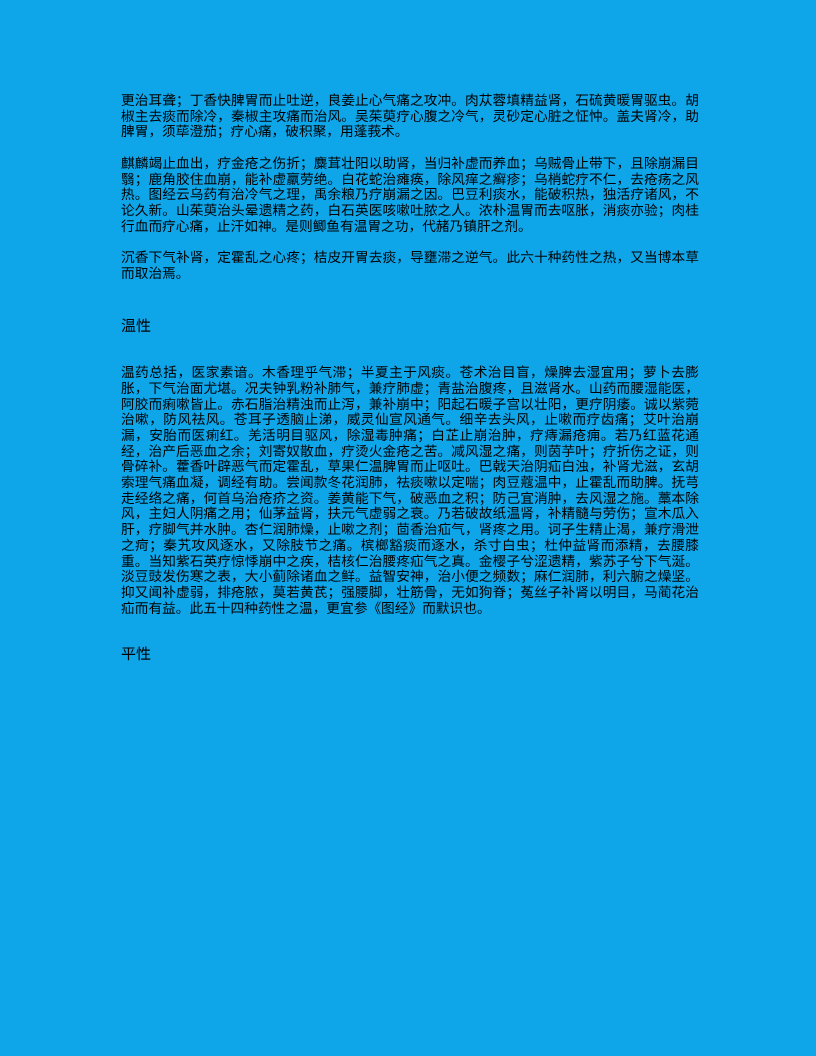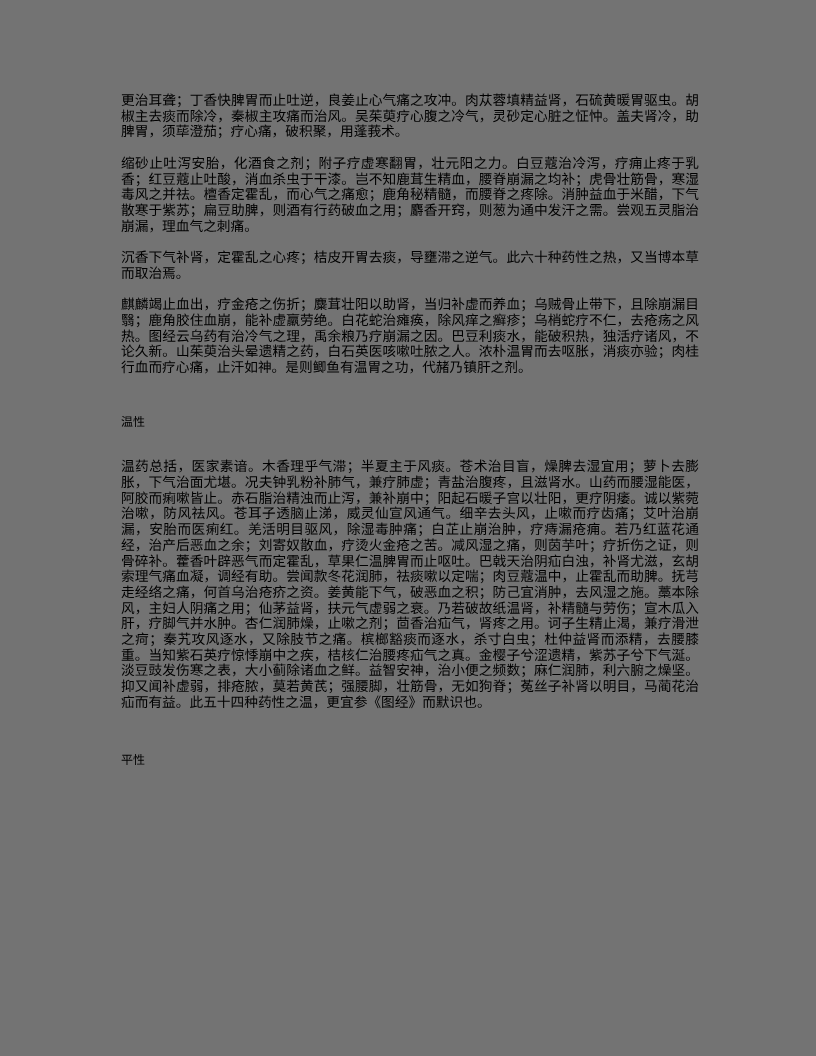--- a/index.html
+++ b/index.html
@@ -6,53 +6,53 @@
   * { margin: 0; padding: 0; box-sizing: border-box; }
   html, body {
     width: 816px;
     height: 1056px;
     background: #ffffff;
   }
   .page {
     position: relative;
     width: 816px;
     height: 1056px;
-    background: #737373;
+    background: #0ea5e9;
     overflow: hidden;
     font-family: "Liberation Serif", "DejaVu Serif", serif;
     color: #000000;
   }
   .content {
     position: absolute;
     left: 121px;
     top: 93px;
     width: 578px;
     font-size: 13.7px;
     line-height: 15.7px;
     text-align: justify;
     letter-spacing: 0;
   }
   .para {
     margin: 0 0 15.7px 0;
     word-break: normal;
   }
   .section-heading {
-    font-size: 12px;
+    font-size: 15px;
     line-height: 15.7px;
     font-weight: normal;
+    font-family: Liberation Mono, monospace;
   }
   .heading-wen  { margin: 39px 0 29px 0; }
-  .heading-ping { margin: 42px 0 30px 0; }
+  .heading-ping { margin: 32px 0 30px 0; }
 </style>
 </head>
 <body>
 
 <div class="page">
   <div class="content">
       <p class="para">更治耳聋；丁香快脾胃而止吐逆，良姜止心气痛之攻冲。肉苁蓉填精益肾，石硫黄暖胃驱虫。胡椒主去痰而除冷，秦椒主攻痛而治风。吴茱萸疗心腹之冷气，灵砂定心脏之怔忡。盖夫肾冷，助脾胃，须荜澄茄；疗心痛，破积聚，用蓬莪术。</p>
-      <p class="para">缩砂止吐泻安胎，化酒食之剂；附子疗虚寒翻胃，壮元阳之力。白豆蔻治冷泻，疗痈止疼于乳香；红豆蔻止吐酸，消血杀虫于干漆。岂不知鹿茸生精血，腰脊崩漏之均补；虎骨壮筋骨，寒湿毒风之并祛。檀香定霍乱，而心气之痛愈；鹿角秘精髓，而腰脊之疼除。消肿益血于米醋，下气散寒于紫苏；扁豆助脾，则酒有行药破血之用；麝香开窍，则葱为通中发汗之需。尝观五灵脂治崩漏，理血气之刺痛。</p>
+      <p class="para">麒麟竭止血出，疗金疮之伤折；麋茸壮阳以助肾，当归补虚而养血；乌贼骨止带下，且除崩漏目翳；鹿角胶住血崩，能补虚羸劳绝。白花蛇治瘫痪，除风痒之癣疹；乌梢蛇疗不仁，去疮疡之风热。图经云乌药有治冷气之理，禹余粮乃疗崩漏之因。巴豆利痰水，能破积热，独活疗诸风，不论久新。山茱萸治头晕遗精之药，白石英医咳嗽吐脓之人。浓朴温胃而去呕胀，消痰亦验；肉桂行血而疗心痛，止汗如神。是则鲫鱼有温胃之功，代赭乃镇肝之剂。</p>
       <p class="para">沉香下气补肾，定霍乱之心疼；桔皮开胃去痰，导壅滞之逆气。此六十种药性之热，又当博本草而取治焉。</p>
-      <p class="para">麒麟竭止血出，疗金疮之伤折；麋茸壮阳以助肾，当归补虚而养血；乌贼骨止带下，且除崩漏目翳；鹿角胶住血崩，能补虚羸劳绝。白花蛇治瘫痪，除风痒之癣疹；乌梢蛇疗不仁，去疮疡之风热。图经云乌药有治冷气之理，禹余粮乃疗崩漏之因。巴豆利痰水，能破积热，独活疗诸风，不论久新。山茱萸治头晕遗精之药，白石英医咳嗽吐脓之人。浓朴温胃而去呕胀，消痰亦验；肉桂行血而疗心痛，止汗如神。是则鲫鱼有温胃之功，代赭乃镇肝之剂。</p>
       <div class="section-heading heading-wen">温性</div>
       <p class="para">温药总括，医家素谙。木香理乎气滞；半夏主于风痰。苍术治目盲，燥脾去湿宜用；萝卜去膨胀，下气治面尤堪。况夫钟乳粉补肺气，兼疗肺虚；青盐治腹疼，且滋肾水。山药而腰湿能医，阿胶而痢嗽皆止。赤石脂治精浊而止泻，兼补崩中；阳起石暖子宫以壮阳，更疗阴痿。诚以紫菀治嗽，防风祛风。苍耳子透脑止涕，威灵仙宣风通气。细辛去头风，止嗽而疗齿痛；艾叶治崩漏，安胎而医痢红。羌活明目驱风，除湿毒肿痛；白芷止崩治肿，疗痔漏疮痈。若乃红蓝花通经，治产后恶血之余；刘寄奴散血，疗烫火金疮之苦。减风湿之痛，则茵芋叶；疗折伤之证，则骨碎补。藿香叶辟恶气而定霍乱，草果仁温脾胃而止呕吐。巴戟天治阴疝白浊，补肾尤滋，玄胡索理气痛血凝，调经有助。尝闻款冬花润肺，祛痰嗽以定喘；肉豆蔻温中，止霍乱而助脾。抚芎走经络之痛，何首乌治疮疥之资。姜黄能下气，破恶血之积；防己宜消肿，去风湿之施。藁本除风，主妇人阴痛之用；仙茅益肾，扶元气虚弱之衰。乃若破故纸温肾，补精髓与劳伤；宣木瓜入肝，疗脚气并水肿。杏仁润肺燥，止嗽之剂；茴香治疝气，肾疼之用。诃子生精止渴，兼疗滑泄之疴；秦艽攻风逐水，又除肢节之痛。槟榔豁痰而逐水，杀寸白虫；杜仲益肾而添精，去腰膝重。当知紫石英疗惊悸崩中之疾，桔核仁治腰疼疝气之真。金樱子兮涩遗精，紫苏子兮下气涎。淡豆豉发伤寒之表，大小蓟除诸血之鲜。益智安神，治小便之频数；麻仁润肺，利六腑之燥坚。抑又闻补虚弱，排疮脓，莫若黄芪；强腰脚，壮筋骨，无如狗脊；菟丝子补肾以明目，马蔺花治疝而有益。此五十四种药性之温，更宜参《图经》而默识也。</p>
       <div class="section-heading heading-ping">平性</div>
     </div>
 </div>
 
 </body></html>

